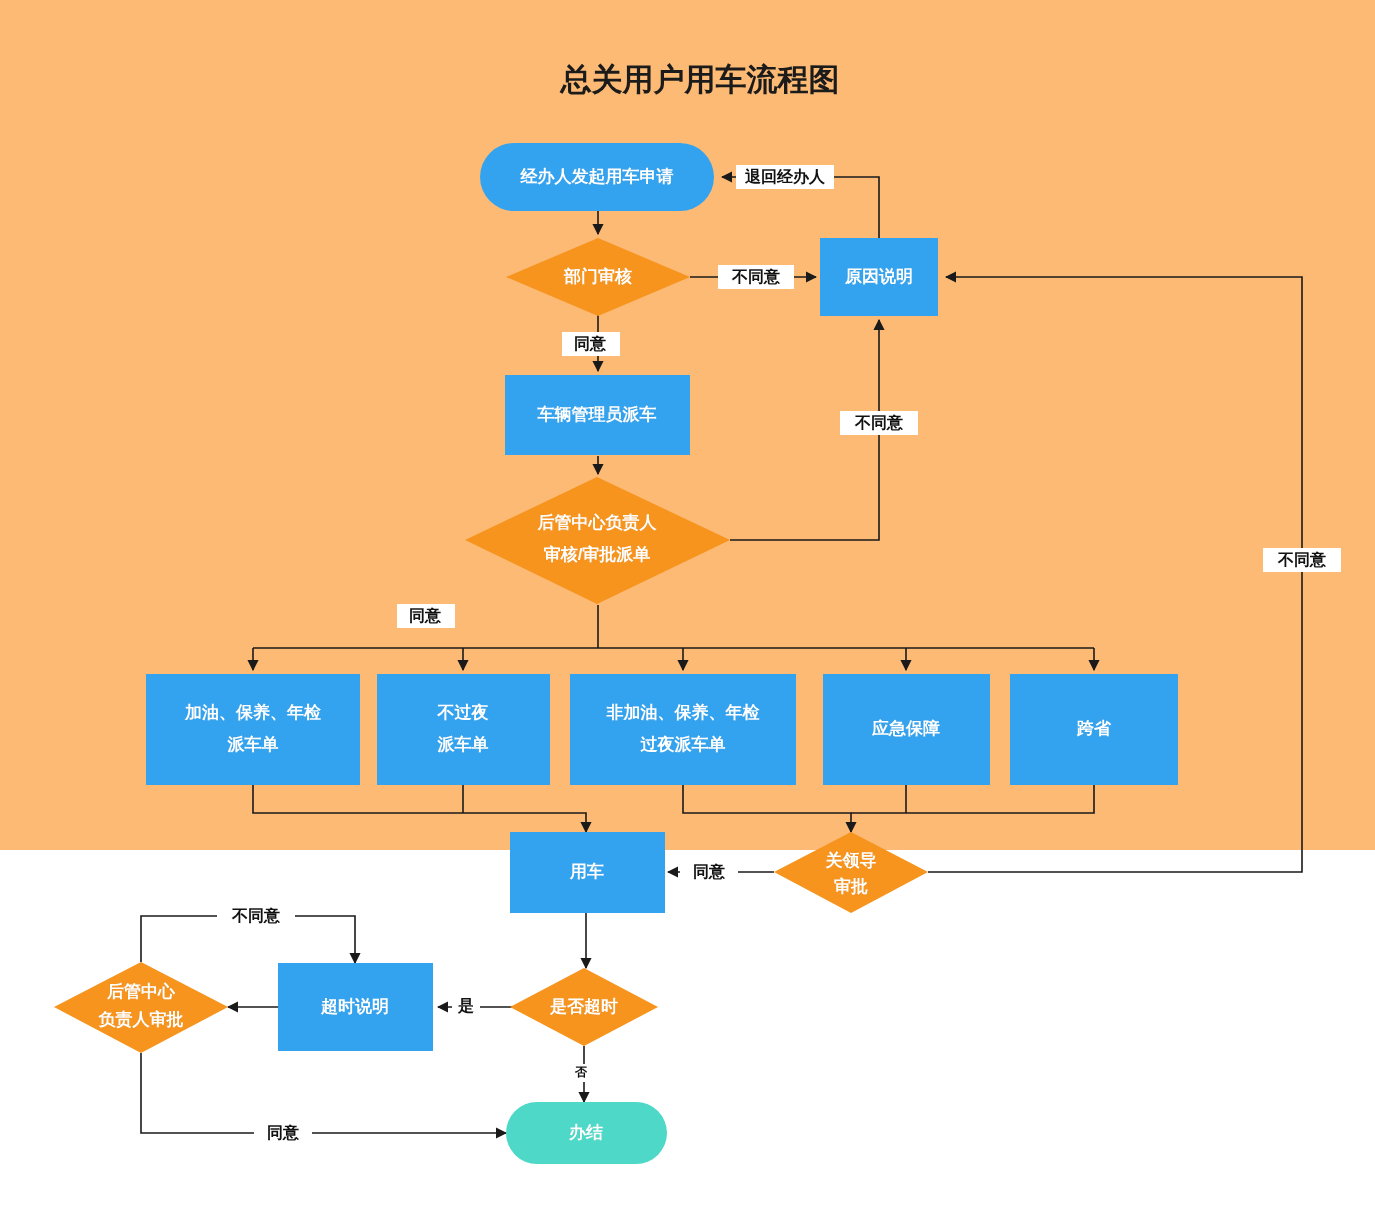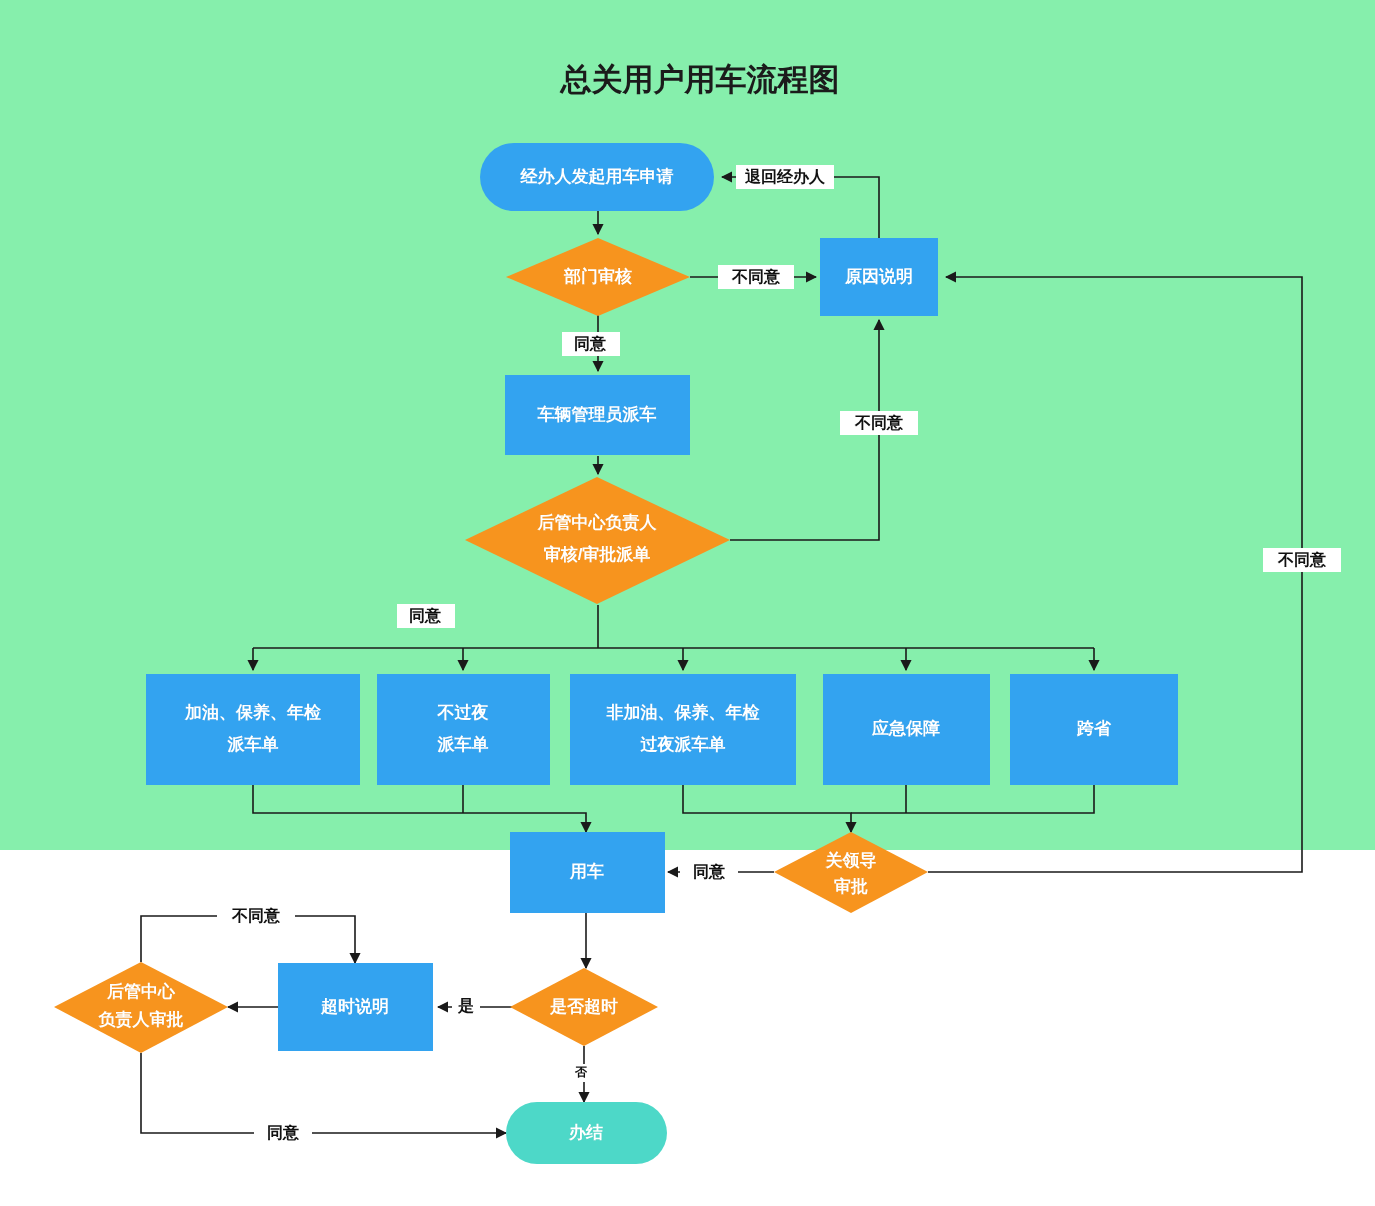--- a/index.html
+++ b/index.html
@@ -2,21 +2,21 @@
 <html><head>
 <meta charset="utf-8">
 <title>总关用户用车流程图</title>
 <style>
   html,body{margin:0;padding:0;background:#ffffff;}
   body{
     width:1375px;height:1206px;
     font-family:"Liberation Sans","DejaVu Sans",sans-serif;
     overflow:hidden;
   }
-  #canvas{position:relative;width:1375px;height:850px;background:#86efac;}
+  #canvas{position:relative;width:1375px;height:850px;background:#fdba74;}
   svg#flow{position:absolute;left:0;top:0;width:1375px;height:1206px;}
 
   .diagram-title{
     font-size:31px;font-weight:700;fill:#1b1b1b;
     font-family:"Liberation Sans","DejaVu Sans",sans-serif;
     text-anchor:middle;
   }
   .node-label{
     font-size:17px;font-weight:700;fill:#ffffff;
     font-family:"Liberation Sans","DejaVu Sans",sans-serif;

